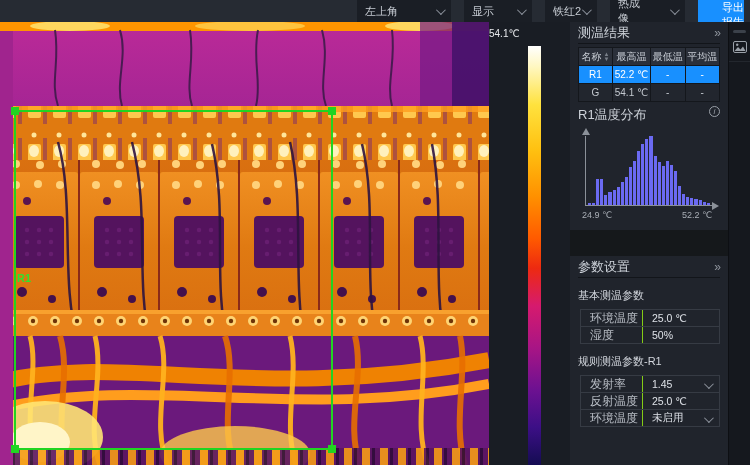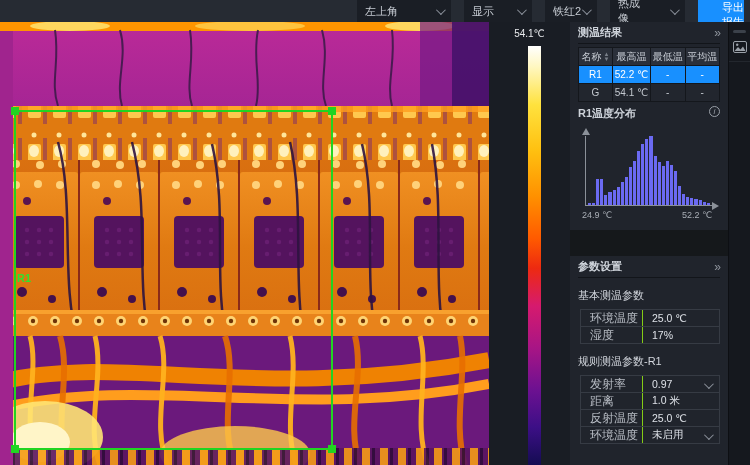--- a/index.html
+++ b/index.html
@@ -22,31 +22,31 @@
   .viewport svg { display:block; width:100%; height:100%; }
   .region-box { position:absolute; left:14px; top:88px; width:319px; height:340px; border:2px solid #21d421; }
   .handle { position:absolute; width:8px; height:8px; background:#21d421; }
   .h-tl { left:-5px; top:-5px; } .h-tr { right:-5px; top:-5px; }
   .h-bl { left:-5px; bottom:-5px; } .h-br { right:-5px; bottom:-5px; }
   .region-label { position:absolute; left:17px; top:250px; color:#2ee32e; font-weight:bold; font-size:11px; text-shadow:0 0 2px #00380
 0; }
 
   
   .colorbar-strip { position:relative; width:81px; flex:0 0 81px; background:#191d24; }
-  .colorbar-max { position:absolute; top:6px; left:0; width:100%; text-align:center; color:#e8eaed; font-size:10px; }
+  .colorbar-max { position:absolute; top:6px; left:0; width:100%; text-align:left; color:#e8eaed; font-size:10px; }
   .colorbar { position:absolute; left:39px; top:24px; bottom:0; width:13px;
     background:linear-gradient(to bottom,#ffffff 0%,#fff7c0 5%,#ffe23e 14%,#ffc010 25%,#ff9000 36%,#ff5a00 46%,#ed2a10 53%,#d61a6e 62%,#a81585 72%,#6d1191 82%,#3c0f86 91%,#140c52 100%); }
 
   
   .panel { width:158px; flex:0 0 158px; background:#15181b; display:flex; flex-direction:column; overflow:hidden; }
   .card { background:#20242c; }
   .card-1 { padding:0 8px 10px 8px; }
   .card-2 { flex:1; padding:0 8px; margin-top:26px; }
   .sec-head { height:22px; display:flex; align-items:center; justify-content:space-between; border-bottom:1px solid #12151a; }
-  .sec-title { color:#ced3da; font-size:11px;font-weight:bold; }
+  .sec-title { color:#ced3da; font-size:13px; }
   .collapse { color:#8f959e; font-size:12px; cursor:pointer; letter-spacing:-1px; }
 
   
   table.results { width:100%; border-collapse:collapse; margin-top:3px; table-layout:fixed; }
   table.results th, table.results td { border:1px solid #14171c; height:18px; text-align:center; font-weight:normal; font-size:10px; padding:0 1px; overflow:hidden; white-space:nowrap; }
   table.results th { background:#2b303a; color:#c9ced6; }
   table.results td { background:#22262e; color:#c3c8cf; }
   tr.selected td { background:var(--accent,#1890ff); color:#fff; }
   .col-name { width:34px; } .col-max { width:38px; }
   .sort-icon { display:inline-block; margin-left:2px; color:#7a808a; font-size:6px; line-height:5px; vertical-align:middle; }
@@ -315,34 +315,30 @@
         </div>
 
         <div class="sub-title">基本测温参数</div>
         <div class="ptable">
           <div class="prow">
             <div class="plabel">环境温度</div>
             <div class="pvalue">25.0 ℃</div>
           </div>
           <div class="prow">
             <div class="plabel">湿度</div>
-            <div class="pvalue">17%</div>
+            <div class="pvalue">50%</div>
           </div>
         </div>
 
         <div class="sub-title">规则测温参数-R1</div>
         <div class="ptable">
           <div class="prow">
             <div class="plabel">发射率</div>
-            <div class="pvalue">0.97</div>
+            <div class="pvalue">1.45</div>
             <span class="chev"></span>
-          </div>
-          <div class="prow">
-            <div class="plabel">距离</div>
-            <div class="pvalue">1.0 米</div>
           </div>
           <div class="prow">
             <div class="plabel">反射温度</div>
             <div class="pvalue">25.0 ℃</div>
           </div>
           <div class="prow">
             <div class="plabel">环境温度</div>
             <div class="pvalue">未启用</div>
             <span class="chev"></span>
           </div>

